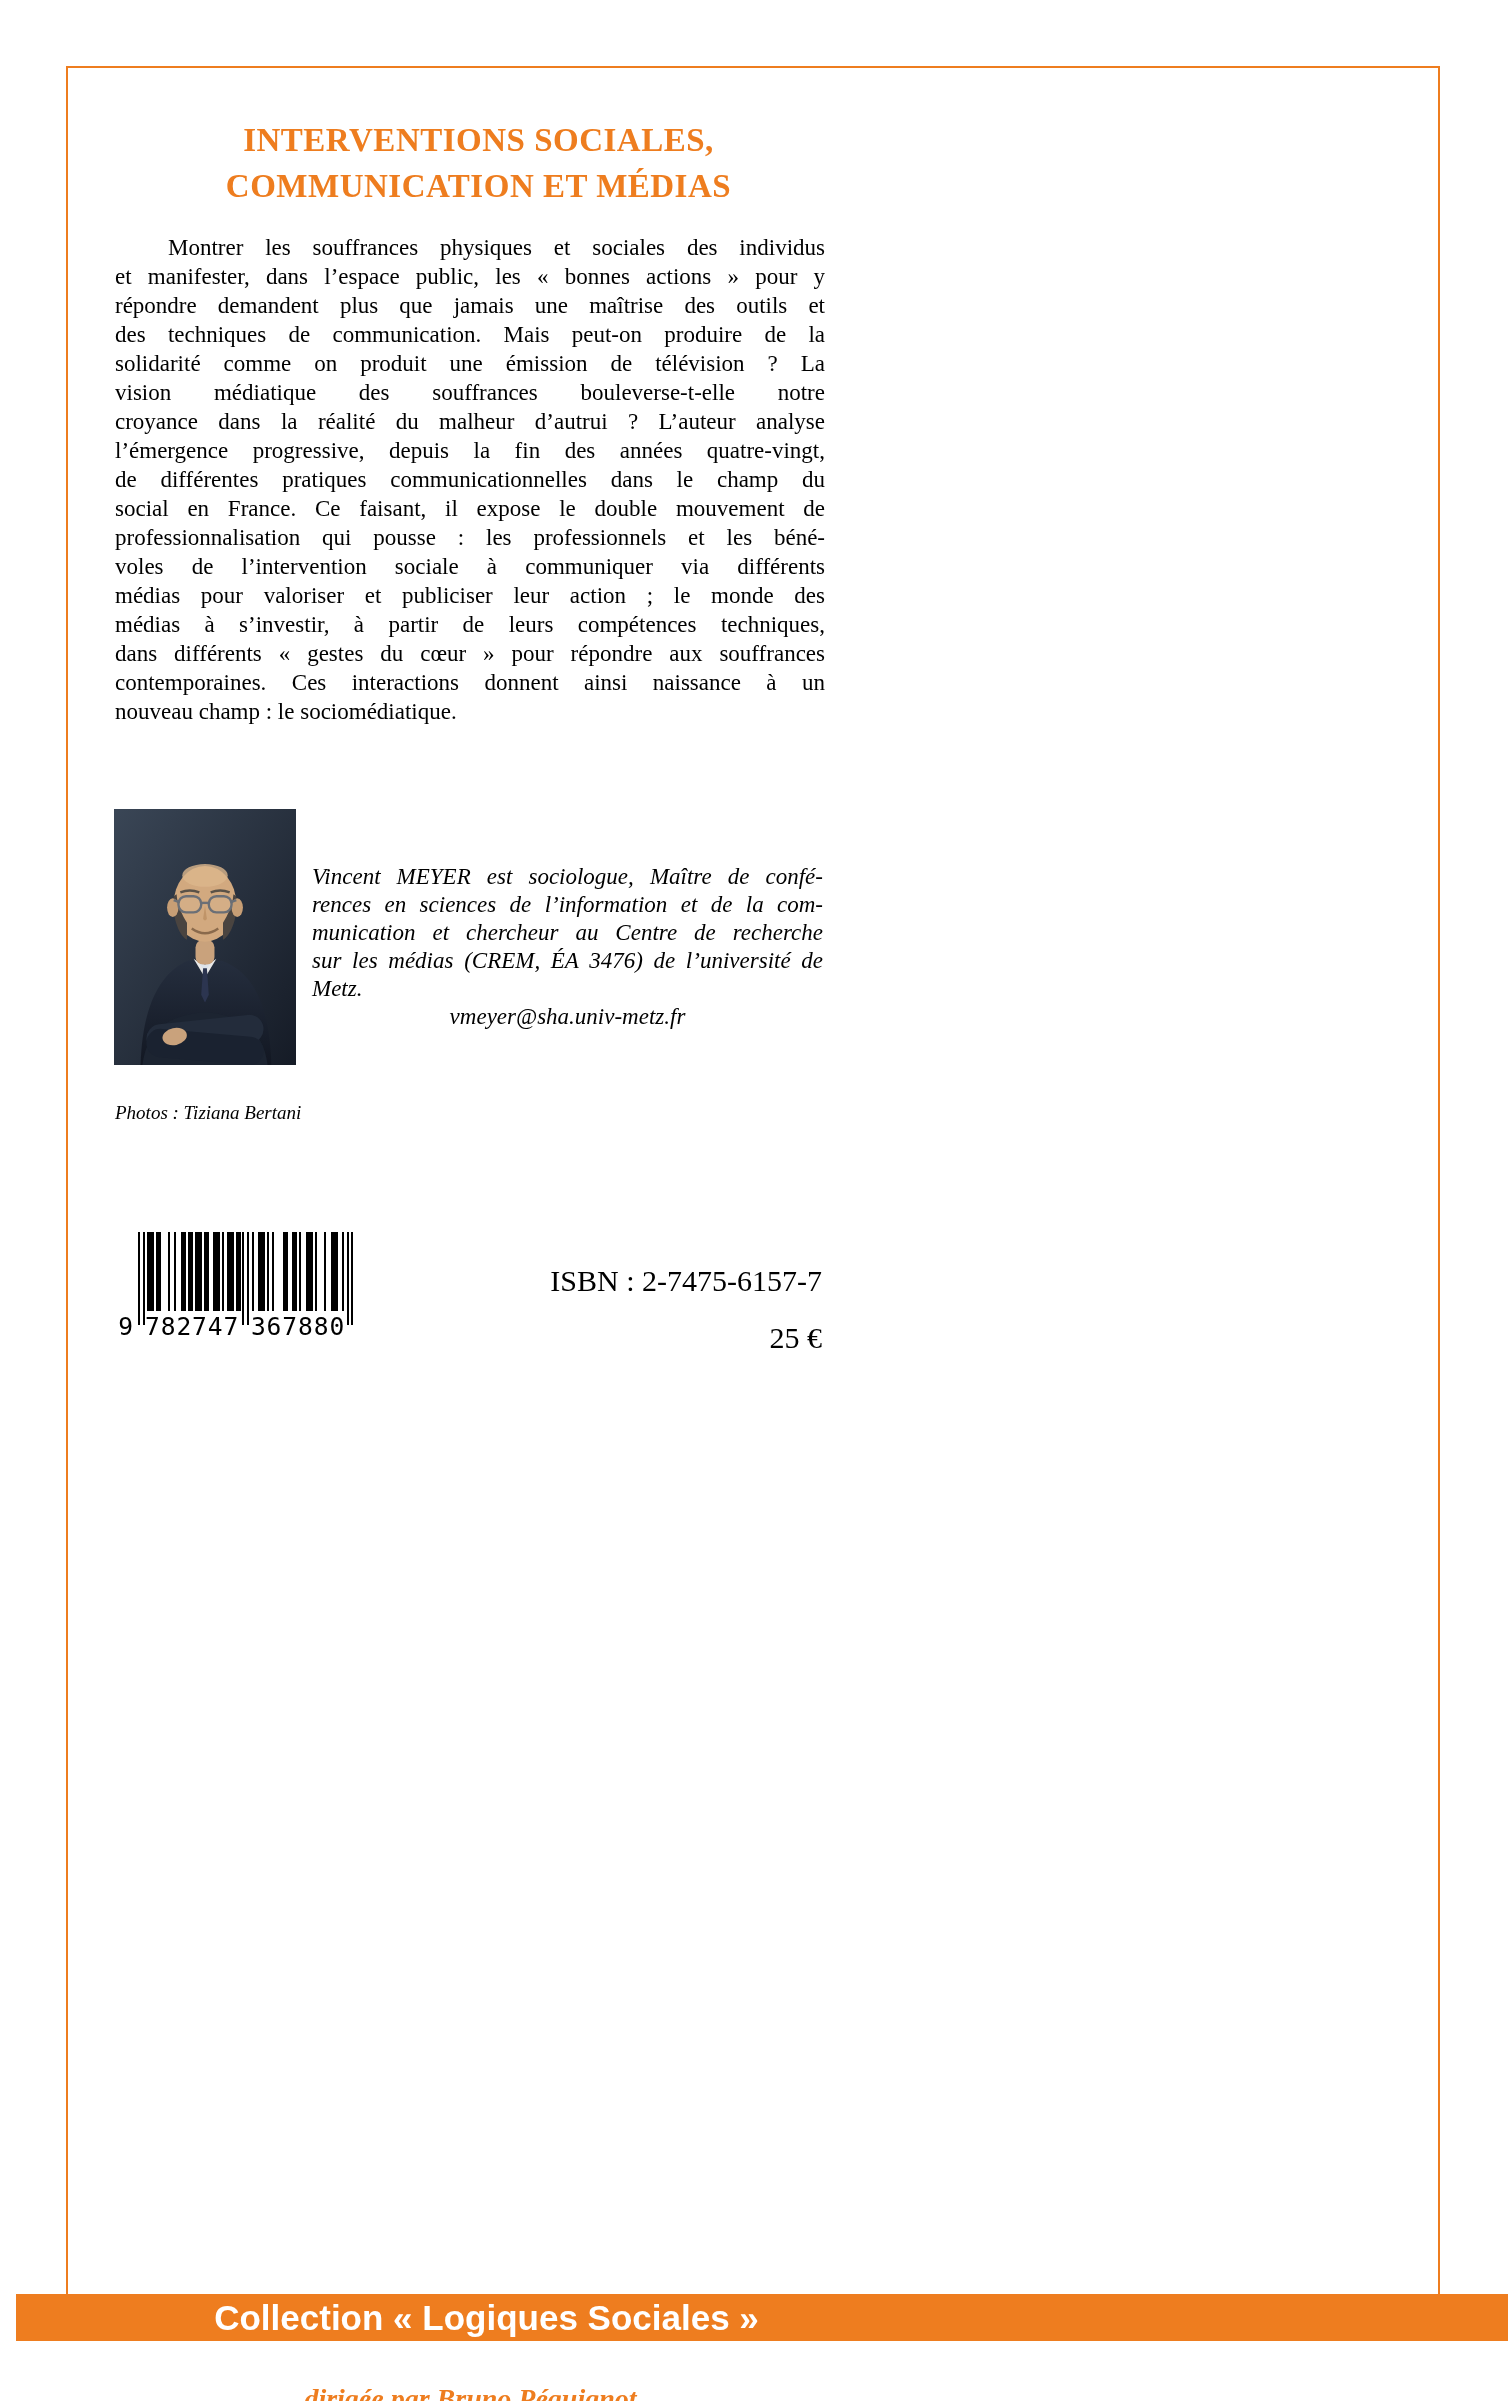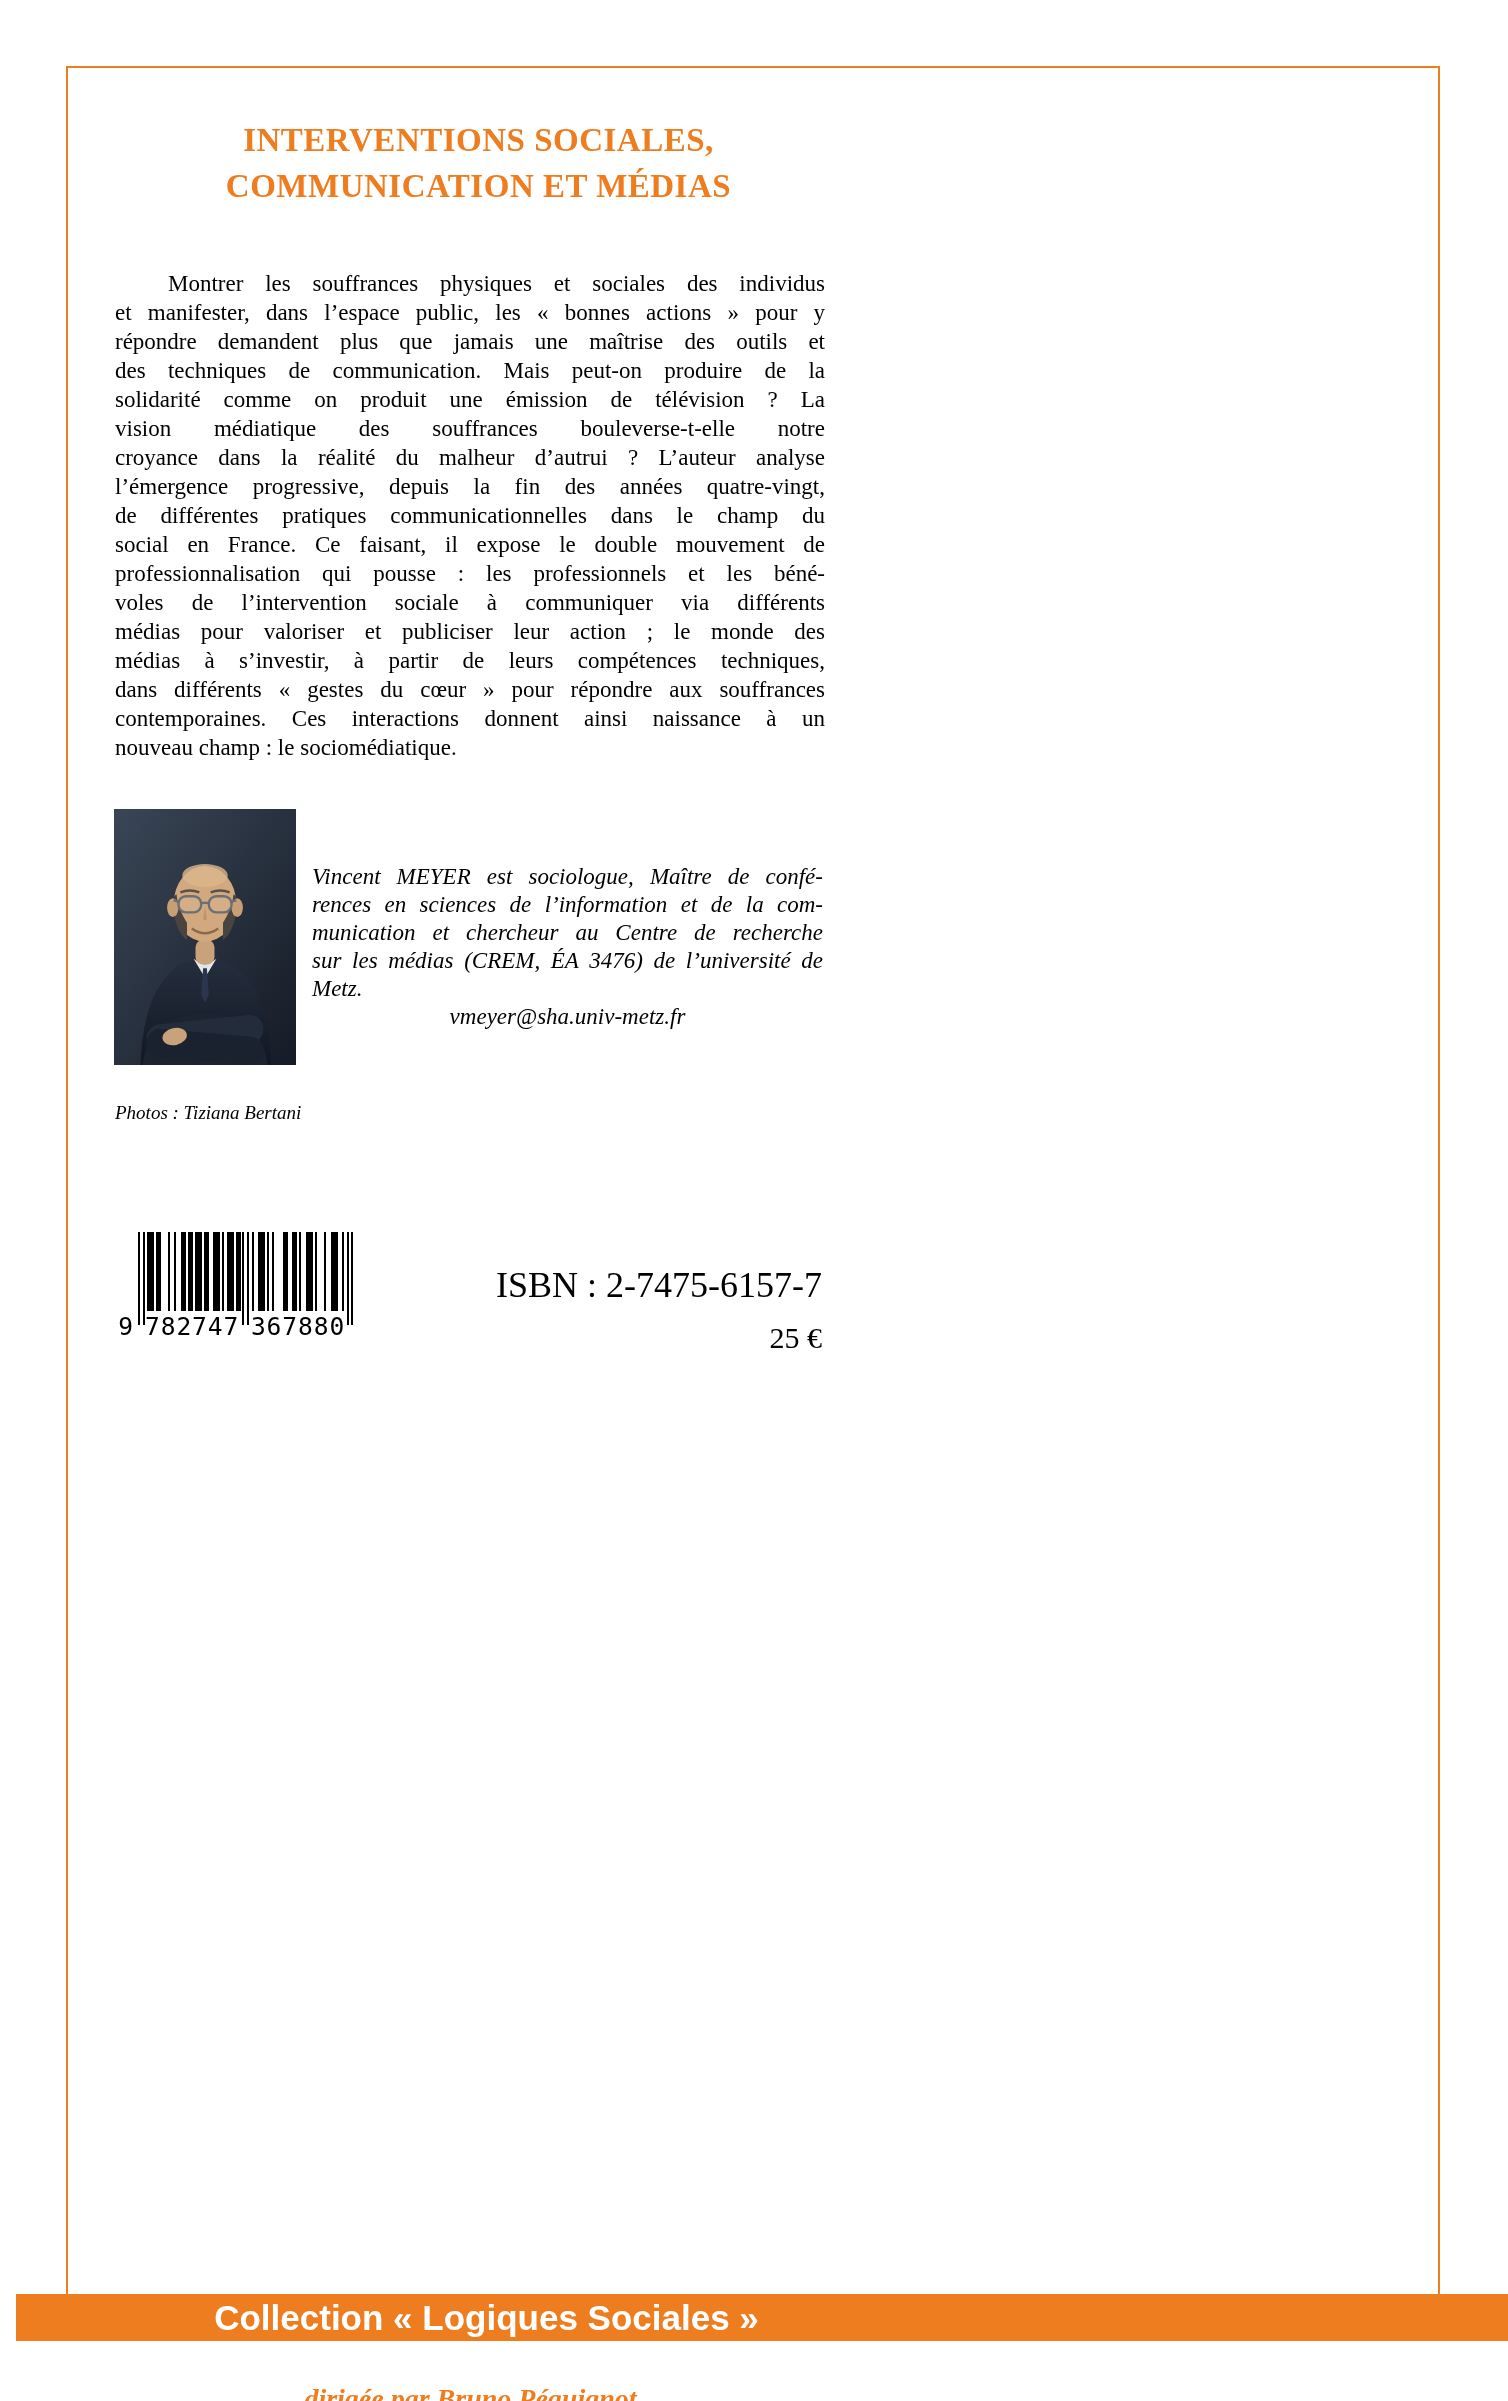--- a/index.html
+++ b/index.html
@@ -33,21 +33,20 @@
     line-height: 46px;
     letter-spacing: 0.5px;
     padding-left: 16px;
   }
   #synopsis {
     position: absolute;
     left: 115px; top: 233px;
     width: 710px;
     font-size: 23px;
     line-height: 29px;
-    margin-top: 36px;
   }
   .jlines > div { text-align: justify; text-align-last: justify; }
   .jlines > div:last-child { text-align-last: left; }
   #synopsis > div:first-child { text-indent: 53px; }
 
   .photo-box {
     position: absolute;
     left: 114px; top: 809px;
     width: 182px; height: 256px;
     background: #1a222e;
@@ -90,21 +89,21 @@
   }
   .bd-first  { left: 15px; width: 28px; text-align: right; }
   .bd-left   { left: 54px;  width: 96px; }
   .bd-right  { left: 159px; width: 96px; text-align: center; }
 
   .isbn-line {
     position: absolute;
     left: 379px; top: 1264px;
     width: 443px;
     text-align: right;
-    font-size: 36px;
+    font-size: 30px;
   }
   .price-line {
     position: absolute;
     left: 379px; top: 1321px;
     width: 443px;
     text-align: right;
     font-size: 30px;
   }
 
   .collection-banner {

